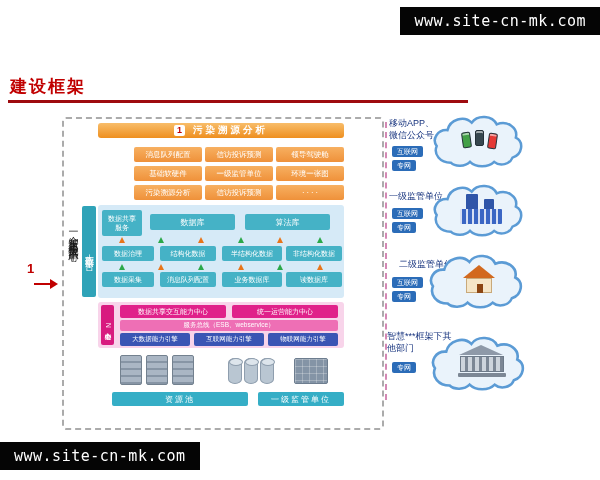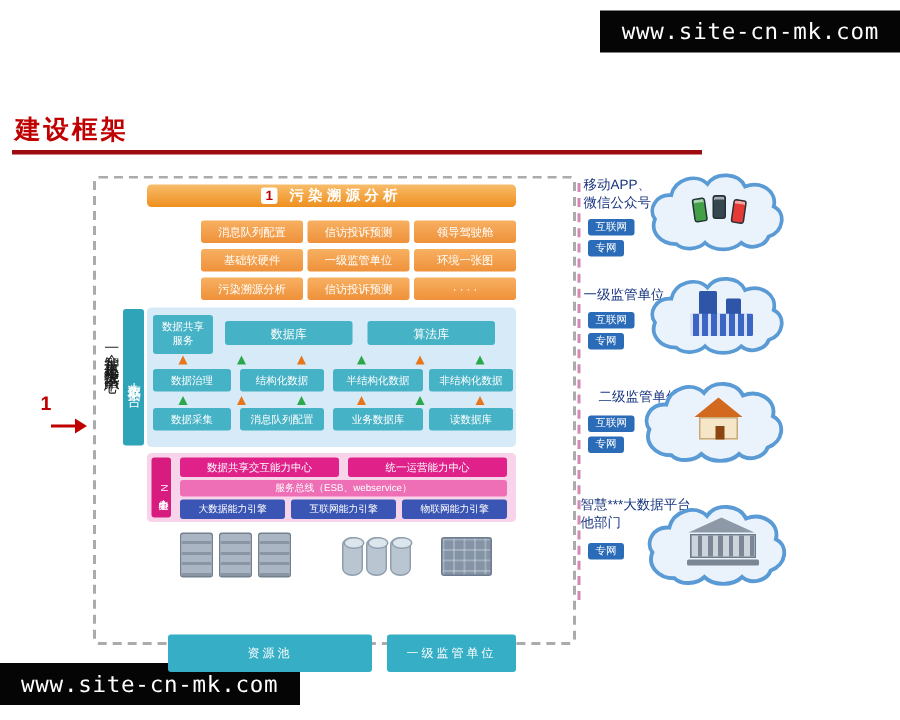--- a/index.html
+++ b/index.html
@@ -43,21 +43,21 @@
   .cap-center { position:absolute; top:305px; width:106px; height:13px; background:#e0218a; color:#fff; font-size:7px; display:flex; align-items:center; justify-content:center; border-radius:2px; }
   .cap-bus { position:absolute; left:120px; top:320px; width:218px; height:11px; background:#ee6fb5; color:#fff; font-size:6.5px; display:flex; align-items:center; justify-content:center; border-radius:2px; }
   .cap-engine { position:absolute; top:333px; width:70px; height:13px; background:#3a55b4; color:#fff; font-size:6.5px; display:flex; align-items:center; justify-content:center; border-radius:2px; }
 
   .server { position:absolute; width:22px; height:30px; border-radius:2px; background:repeating-linear-gradient(to bottom,#aab6c4 0 5px,#8795a5 5px 7px); border:1px solid #73818f; }
   .cylinder { position:absolute; width:14px; height:26px; background:#b9c6d2; border:1px solid #8f9eae; border-radius:7px/5px; }
   .cylinder::before { content:""; position:absolute; left:0; top:-1px; width:100%; height:6px; background:#dde5ec; border:1px solid #8f9eae; border-radius:50%; }
   .chip { position:absolute; width:34px; height:26px; background:#8494a6; border-radius:2px; border:1px solid #6d7d8f;
           background-image:linear-gradient(rgba(255,255,255,.25) 1px,transparent 1px),linear-gradient(90deg,rgba(255,255,255,.25) 1px,transparent 1px);
           background-size:7px 7px; }
-  .infra-bar { position:absolute; top:392px; height:25px; background:#35aec6; color:#fff; font-size:8px; display:flex; align-items:center; justify-content:center; border-radius:2px; letter-spacing:2px;margin-top:31px; }
+  .infra-bar { position:absolute; top:392px; height:14px; background:#35aec6; color:#fff; font-size:8px; display:flex; align-items:center; justify-content:center; border-radius:2px; letter-spacing:2px; }
 
   .conn-line { position:absolute; left:385px; top:122px; height:278px; width:0; border-left:2px dashed #d389b4; }
 
   .right-label { position:absolute; color:#16337e; font-size:9px; font-weight:normal; line-height:1.3; white-space:pre-line; }
   .net-tag { position:absolute; background:#2b6cb8; color:#fff; font-size:7px; line-height:1; padding:2px 5px; border-radius:2px; }
 
   .cloud { position:absolute; }
   .cloud svg { position:absolute; inset:0; width:100%; height:100%; }
 
   .phone { position:absolute; width:9px; height:16px; border-radius:2px; border:1px solid #243038; box-shadow:inset 0 2px 0 rgba(255,255,255,.55); }
@@ -190,21 +190,21 @@
   <div class="cloud" style="left:426px;top:248px;width:104px;height:66px">
     <svg viewBox="0 0 120 72">
       <path d="M25 62 C12 62 4 52 8 42 C2 34 9 22 21 23 C24 10 41 5 50 14 C57 4 75 5 80 16 C93 11 106 20 103 32 C113 37 111 52 99 56 C96 64 84 67 77 61 C70 68 55 68 48 61 C42 67 30 67 25 62 Z" fill="#eaf3fb" stroke="#5b9bd5" stroke-width="3"></path>
     </svg>
     <div class="roof" style="left:37px;top:17px"></div>
     <div class="house-body" style="left:40px;top:30px">
       <div class="house-door" style="left:10px;top:5px"></div>
     </div>
   </div>
 
-  <div class="right-label" style="left:387px;top:331px">智慧***大数据平台
+  <div class="right-label" style="left:387px;top:331px">智慧***框架下其
 他部门</div>
   <div class="net-tag" style="left:392px;top:362px">专网</div>
   <div class="cloud" style="left:428px;top:328px;width:104px;height:70px">
     <svg viewBox="0 0 120 72">
       <path d="M25 62 C12 62 4 52 8 42 C2 34 9 22 21 23 C24 10 41 5 50 14 C57 4 75 5 80 16 C93 11 106 20 103 32 C113 37 111 52 99 56 C96 64 84 67 77 61 C70 68 55 68 48 61 C42 67 30 67 25 62 Z" fill="#eaf3fb" stroke="#5b9bd5" stroke-width="3"></path>
     </svg>
     <div class="pediment" style="left:31px;top:17px"></div>
     <div class="columns" style="left:32px;top:28px"></div>
     <div class="plinth" style="left:30px;top:45px"></div>
   </div>

